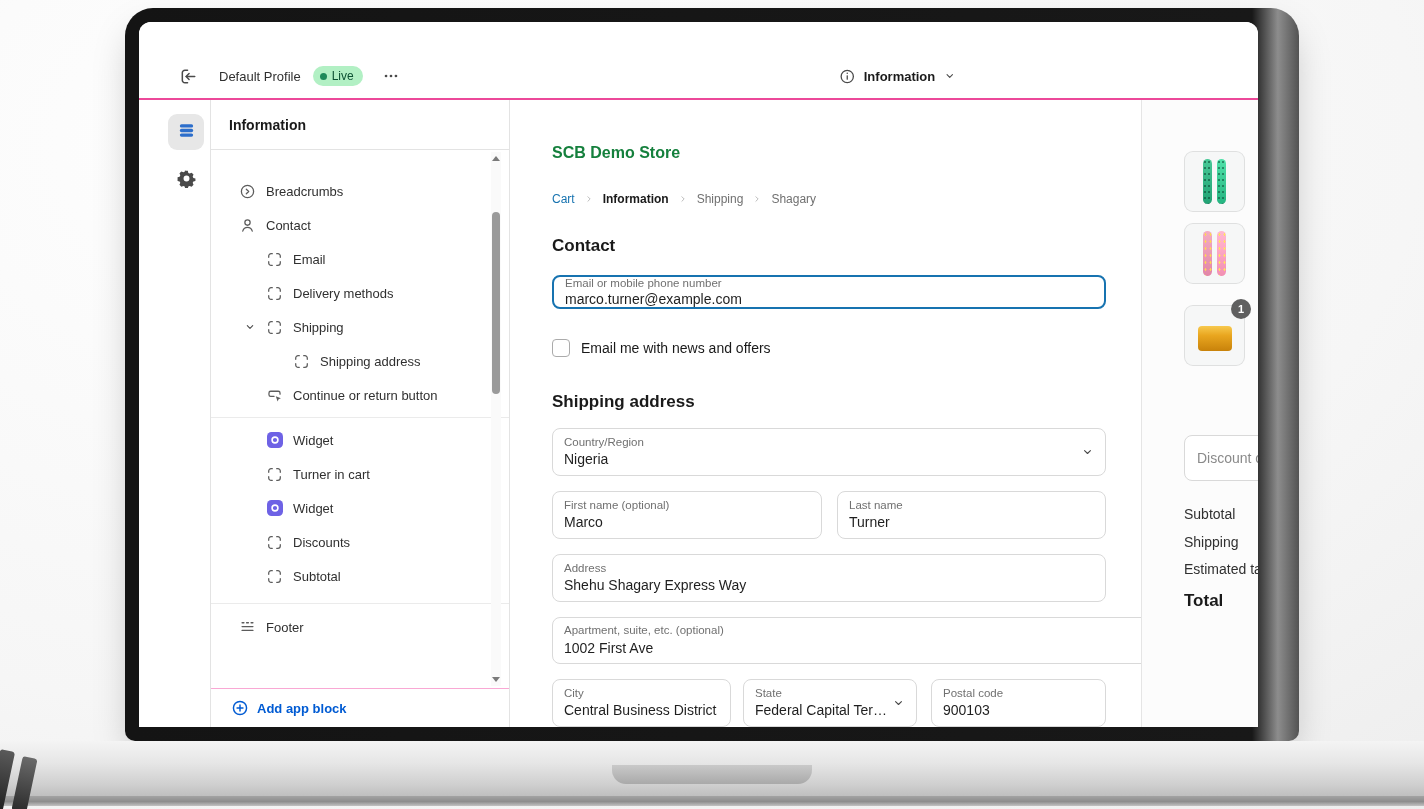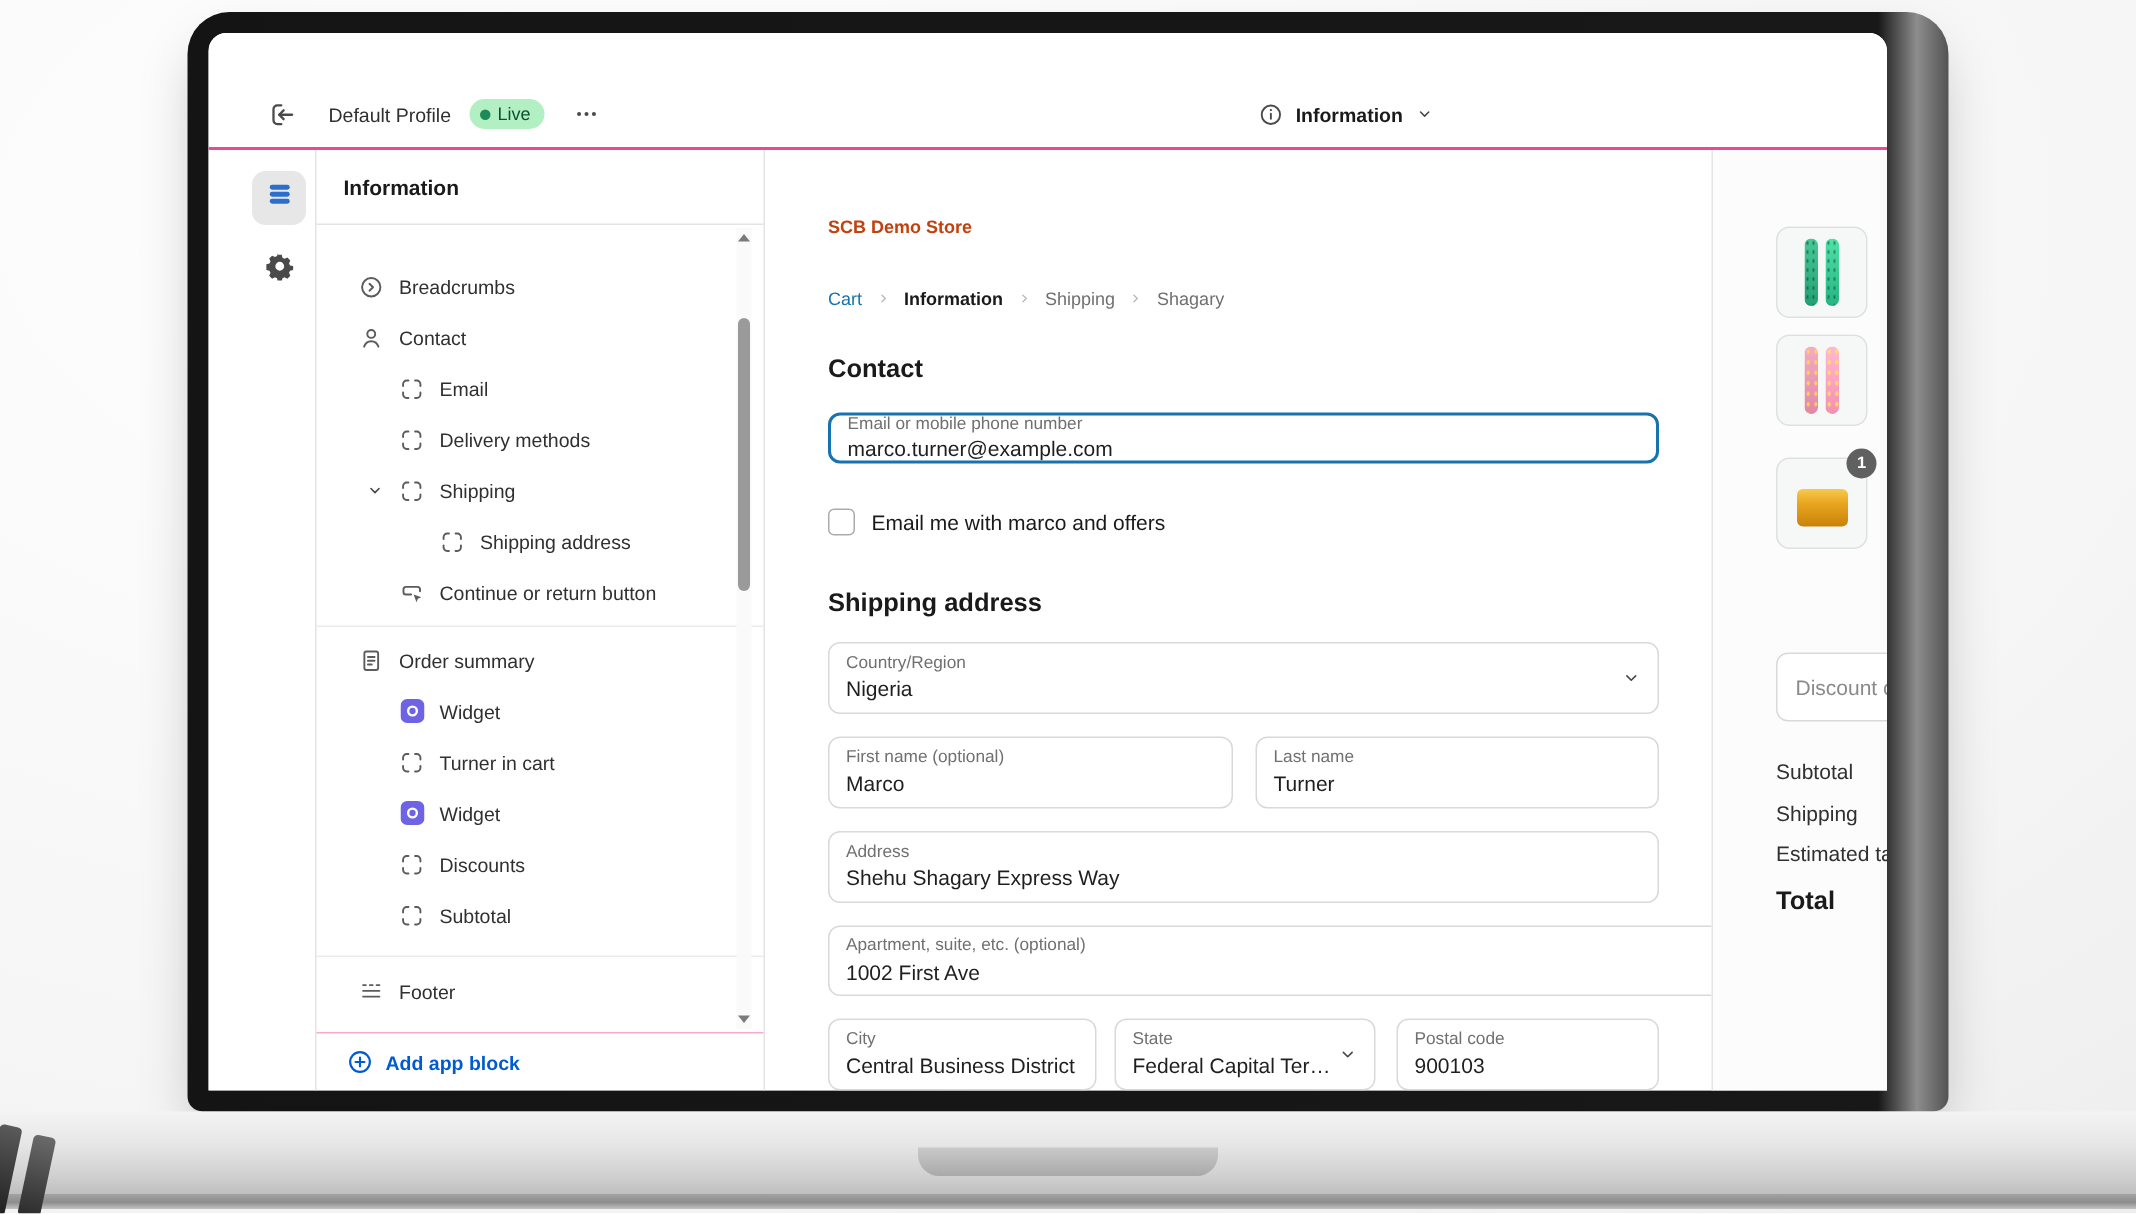--- a/index.html
+++ b/index.html
@@ -90,21 +90,21 @@
 
   
   .sbar { position:absolute; top:2px; bottom:2px; right:8px; width:10px; background:#fafafa; }
   .sb-up { position:absolute; top:4px; left:1px; width:0; height:0; border-left:4px solid transparent; border-right:4px solid transparent; border-bottom:5px solid #7a7a7a; cursor:pointer; }
   .sb-down { position:absolute; bottom:4px; left:1px; width:0; height:0; border-left:4px solid transparent; border-right:4px solid transparent; border-top:5px solid #7a7a7a; cursor:pointer; }
   .sb-thumb { position:absolute; top:60px; left:1px; width:8px; height:182px; background:#9a9a9a; border-radius:4px; cursor:pointer; }
 
   
   .preview { position:absolute; top:78px; left:371px; right:0; bottom:0; background:#fff; }
   .checkout-main { position:absolute; left:42px; top:0; width:554px; height:627px; }
-  .store-name { position:absolute; top:44px; left:0; font-size:12px; font-weight:700; color:#c2410c; }
+  .store-name { position:absolute; top:44px; left:0; font-size:16px; font-weight:700; color:#15803d; }
   .crumbs { position:absolute; top:92px; left:0; display:flex; align-items:center; gap:9px; font-size:12px; }
   .crumb.link { color:#1773b0; cursor:pointer; }
   .crumb.current { color:#1a1a1a; font-weight:600; }
   .crumb.muted { color:#707070; }
   .crumb-sep { width:10px; height:10px; color:#b5b5b5; display:grid; place-items:center; }
   .sec-heading { position:absolute; left:0; font-size:17px; font-weight:700; color:#1a1a1a; }
   .h-contact { top:136px; }
   .h-shipping { top:292px; }
 
   .field { position:absolute; background:#fff; border:1px solid #d9d9d9; border-radius:8px;
@@ -293,29 +293,20 @@
                 <svg viewBox="0 0 20 20" fill="none" stroke="currentColor" stroke-width="1.5" stroke-linecap="round" stroke-linejoin="round">
                   <path d="M16.5 8.5V7a2 2 0 0 0-2-2h-9a2 2 0 0 0-2 2v2a2 2 0 0 0 2 2h4"></path>
                   <path d="M11.5 11l6 2.2-2.7 1.1-1.1 2.7z" fill="currentColor" stroke="none"></path>
                 </svg>
               </span>
             <span class="tlabel">Continue or return button</span>
           </div>
 
           <div class="tdivider d1"></div>
 
-          <div class="trow lvl1">
-            <span class="ticon">
-                <svg viewBox="0 0 20 20" fill="none" stroke="currentColor" stroke-width="1.5" stroke-linecap="round">
-                  <rect x="4.6" y="2.8" width="10.8" height="14.4" rx="1.6"></rect>
-                  <path d="M7.4 7h5.2M7.4 10h5.2M7.4 13h3"></path>
-                </svg>
-              </span>
-            <span class="tlabel">Order summary</span>
-          </div>
 
           <div class="trow lvl2">
             <span class="ticon app">
                 <svg viewBox="0 0 16 16">
                   <rect width="16" height="16" rx="4.5" fill="#6e62e5"></rect>
                   <circle cx="8" cy="8" r="2.9" fill="none" stroke="#fff" stroke-width="1.6"></circle>
                 </svg>
               </span>
             <span class="tlabel">Widget</span>
           </div>
@@ -417,21 +408,21 @@
 
         <div class="sec-heading h-contact">Contact</div>
 
         <div class="field f-email">
           <span class="f-label">Email or mobile phone number</span>
           <span class="f-value">marco.turner@example.com</span>
         </div>
 
         <div class="newsletter">
           <span class="checkbox"></span>
-          <span class="newsletter-label">Email me with marco and offers</span>
+          <span class="newsletter-label">Email me with news and offers</span>
         </div>
 
         <div class="sec-heading h-shipping">Shipping address</div>
 
         <div class="field select f-country">
           <span class="f-label">Country/Region</span>
           <span class="f-value">Nigeria</span>
           <span class="field-chev">
               <svg viewBox="0 0 20 20" width="13" height="13" fill="none" stroke="currentColor" stroke-width="1.7" stroke-linecap="round" stroke-linejoin="round">
                 <path d="M5.5 7.8l4.5 4.5 4.5-4.5"></path>

